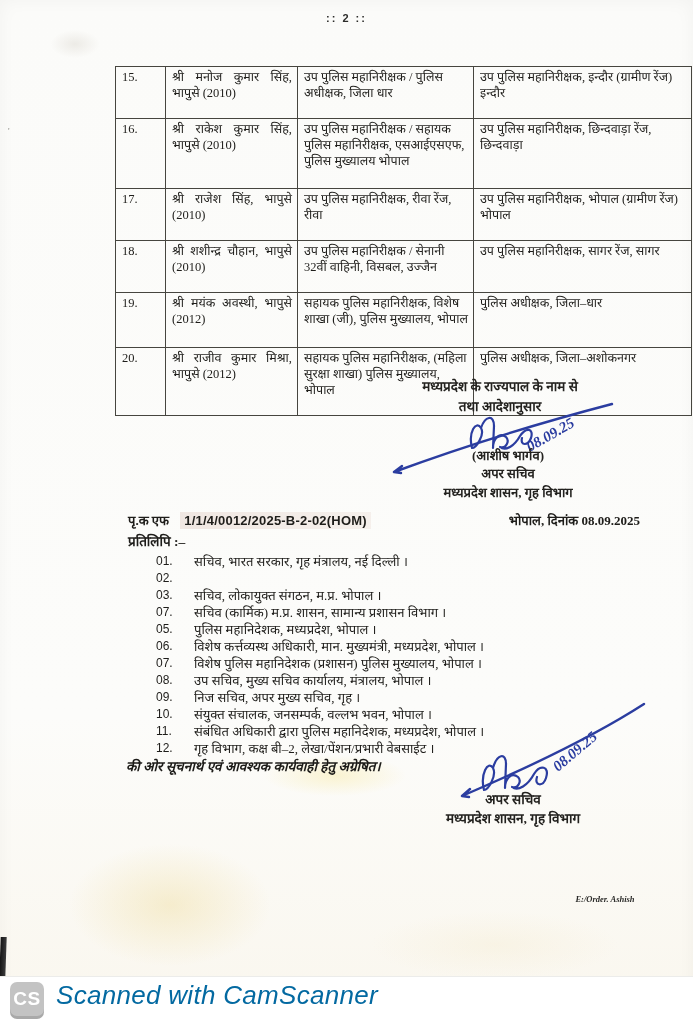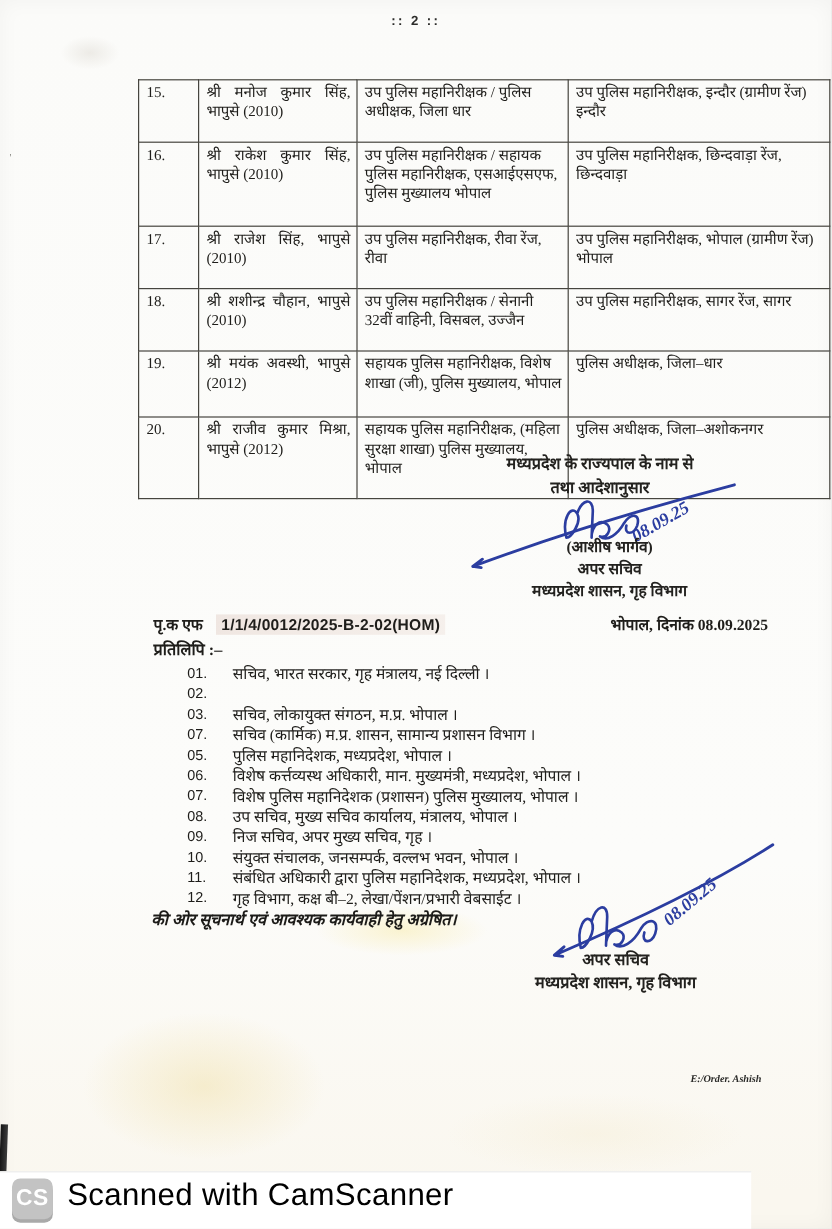--- a/index.html
+++ b/index.html
@@ -61,27 +61,27 @@
   .closing{position:absolute;left:126px;top:757px;font-size:13.5px;font-weight:700;
         font-style:italic;color:#1c1b18;}
 
   .auth2-block{position:absolute;left:415px;top:790px;width:196px;text-align:center;
         font-size:13.5px;font-weight:600;color:#23221f;line-height:1.42;}
 
   .eorder{position:absolute;left:545px;top:894px;width:120px;text-align:center;
         font-size:8.5px;font-weight:700;font-style:italic;color:#2a2a28;
         font-family:"Liberation Serif",serif;}
 
-  .scanbar{position:absolute;left:0;top:976px;width:626px;height:48px;background:#ffffff;
+  .scanbar{position:absolute;left:0;top:976px;width:693px;height:48px;background:#ffffff;
         border-top:1px solid #ececea;}
   .cs-logo{position:absolute;left:10px;top:5px;width:34px;height:34px;border-radius:7px;
         background:#c3c3c3;box-shadow:0 3px 0 #a9a9a9;display:flex;align-items:center;justify-content:center;}
   .cs-logo span{color:#ffffff;font-family:"Liberation Sans",sans-serif;font-weight:700;font-size:19px;letter-spacing:0.5px;}
   .scan-text{position:absolute;left:56px;top:3px;font-family:"Liberation Sans",sans-serif;
-        font-size:26px;color:#000000;letter-spacing:0.3px;}
+        font-size:26px;color:#0369a1;letter-spacing:0.3px;font-style:italic;}
 
   .ink{stroke:#2b3da0;fill:none;stroke-linecap:round;stroke-linejoin:round;}
   .ink-date{fill:#2b3da0;font-family:"Liberation Serif",serif;font-style:italic;font-weight:600;font-size:15px;}
 </style>
 </head>
 <body>
 
 <div class="page">
 
   <div class="stain s1"></div>

